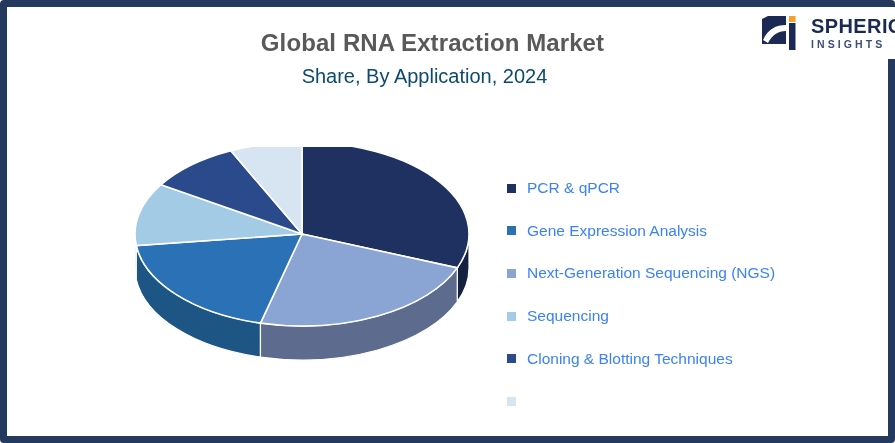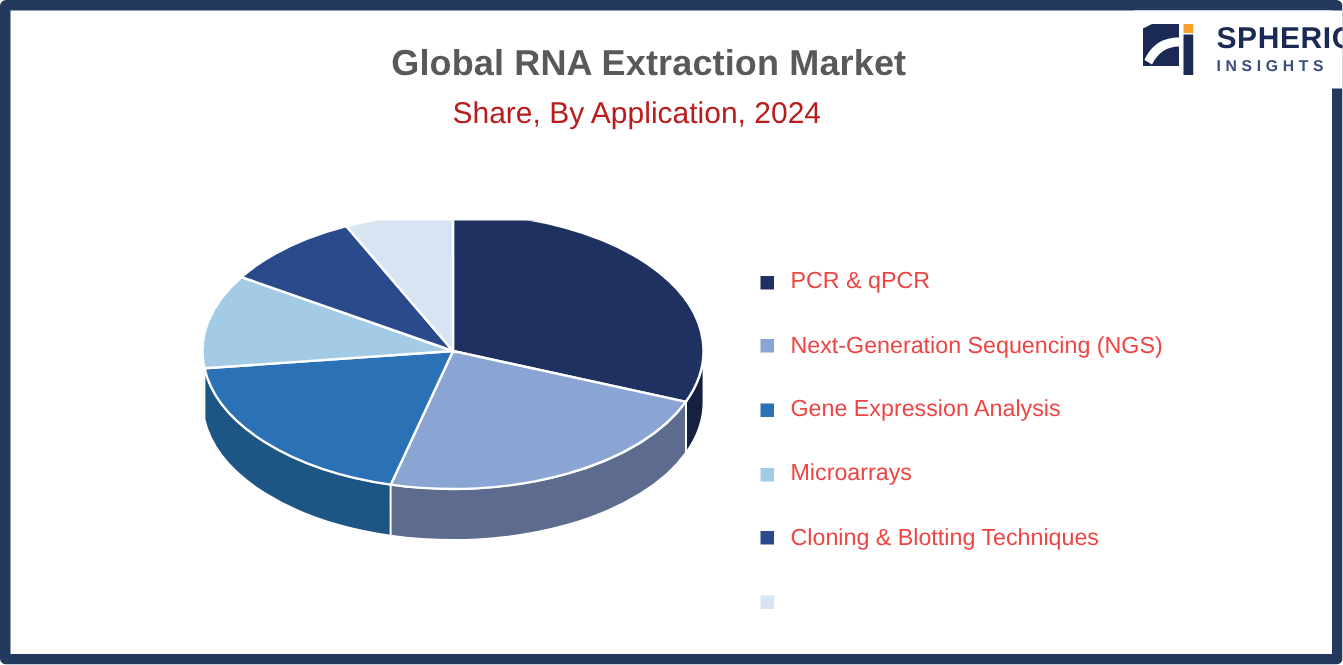--- a/index.html
+++ b/index.html
@@ -75,21 +75,21 @@
   .chart-title {
     font-size: 24px;
     font-weight: bold;
     color: #595959;
     letter-spacing: 0.1px;
     padding-left: 16px;
   }
   .chart-subtitle {
     font-size: 20px;
     font-weight: normal;
-    color: #b91c1c;
+    color: #0c4a6e;
     margin-top: 8px;
   }
 
   
   .pie-wrap {
     position: absolute;
     left: 118px;
     top: 140px;
     width: 370px;
     height: 230px;
@@ -109,21 +109,21 @@
     height: 42.6px;
   }
   .legend-swatch {
     width: 9px;
     height: 9px;
     flex: 0 0 auto;
     margin-right: 11px;
   }
   .legend-label {
     font-size: 15.5px;
-    color: #ef4444;
+    color: #3b82f6;
     white-space: nowrap;
   }
 </style>
 </head>
 <body>
 
 <div class="frame">
 
   <div class="logo">
     <svg class="logo-mark" viewBox="0 0 42 34">
@@ -157,30 +157,30 @@
         <path d="M 177 87 L 105.89485830863282 3.755911173126222 A 167 92 0 0 1 176.99999999999997 -5 Z" fill="#d7e4f2" stroke="#ffffff" stroke-width="1.6"></path>
       </svg>
   </div>
 
   <div class="legend" id="legend">
       <div class="legend-item">
         <span class="legend-swatch" style="background: rgb(31, 49, 96);"></span>
         <span class="legend-label">PCR &amp; qPCR</span>
       </div>
       <div class="legend-item">
+        <span class="legend-swatch" style="background: rgb(42, 114, 181);"></span>
+        <span class="legend-label">Gene Expression Analysis</span>
+      </div>
+      <div class="legend-item">
         <span class="legend-swatch" style="background: rgb(138, 164, 212);"></span>
         <span class="legend-label">Next-Generation Sequencing (NGS)</span>
       </div>
       <div class="legend-item">
-        <span class="legend-swatch" style="background: rgb(42, 114, 181);"></span>
-        <span class="legend-label">Gene Expression Analysis</span>
-      </div>
-      <div class="legend-item">
         <span class="legend-swatch" style="background: rgb(163, 203, 230);"></span>
-        <span class="legend-label">Microarrays</span>
+        <span class="legend-label">Sequencing</span>
       </div>
       <div class="legend-item">
         <span class="legend-swatch" style="background: rgb(43, 74, 139);"></span>
         <span class="legend-label">Cloning &amp; Blotting Techniques</span>
       </div>
       <div class="legend-item">
         <span class="legend-swatch" style="background: rgb(215, 228, 242);"></span>
       </div>
     </div>
 

